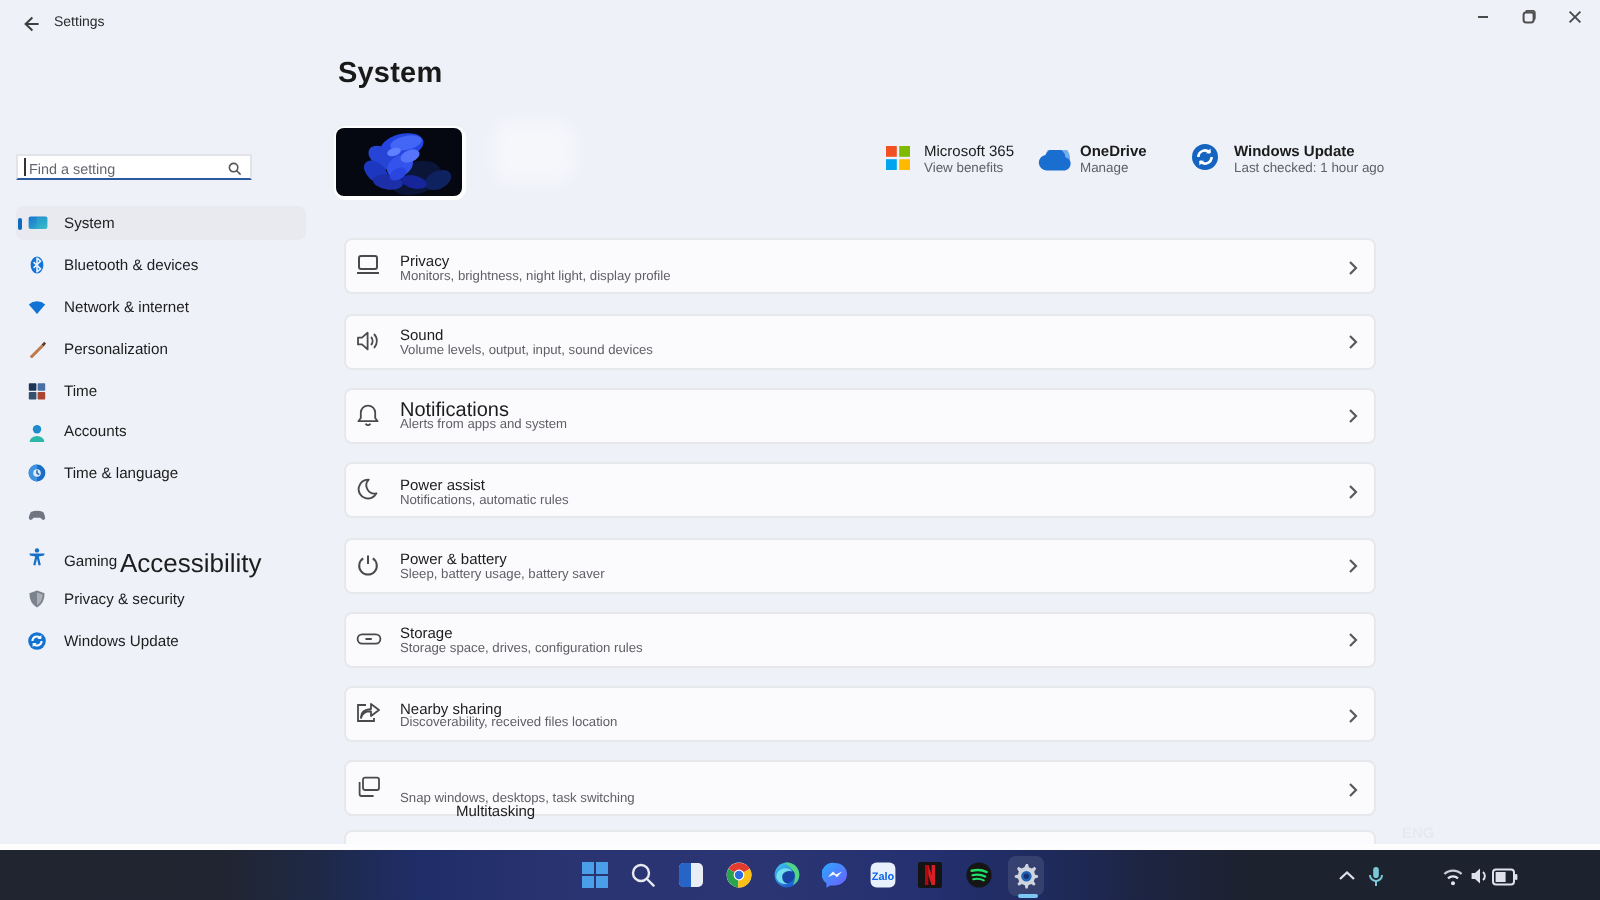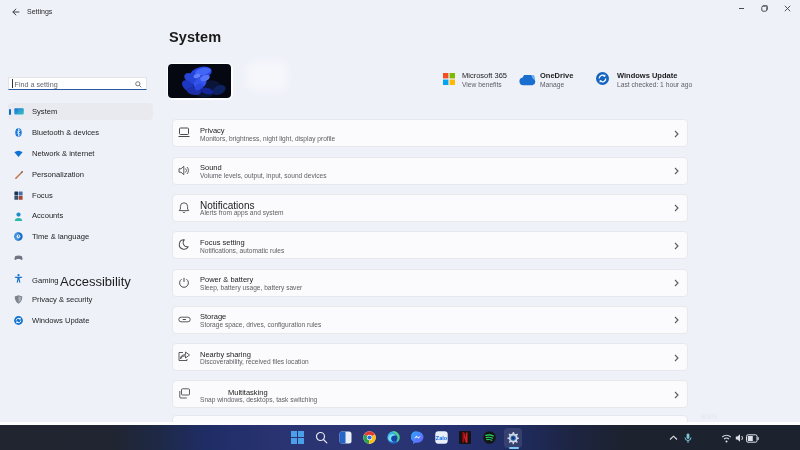--- a/index.html
+++ b/index.html
@@ -20,21 +20,21 @@
 
 <div class="abs" style="left:738.5px;top:8px;width:5px;height:1.1px;background:#4a4a4a;"></div>
 <svg class="abs" style="left:761px;top:5px" width="7" height="7" viewBox="0 0 7 7">
   <rect x="0.8" y="1.2" width="5" height="5" rx="1.2" fill="none" stroke="#4f4f4f" stroke-width="1"></rect>
   <path d="M2 1 Q2 0.4 2.8 0.4 L5.4 0.4 Q6.4 0.4 6.4 1.4 L6.4 4 Q6.4 4.8 5.8 4.9" fill="none" stroke="#4f4f4f" stroke-width="0.9"></path>
 </svg>
 <svg class="abs" style="left:784px;top:5px" width="7" height="7" viewBox="0 0 7 7">
   <path d="M0.8 0.8 L6.2 6.2 M6.2 0.8 L0.8 6.2" stroke="#4a4a4a" stroke-width="0.95"></path>
 </svg>
 
-<div class="abs" style="left:8px;top:76.5px;width:139px;height:13px;background:#ffffff;border:1px solid #e4e4e8;border-bottom:1.5px solid #2b5b9e;padding-left:38px;">
+<div class="abs" style="left:8px;top:76.5px;width:118px;height:13px;background:#ffffff;border:1px solid #e4e4e8;border-bottom:1.5px solid #2b5b9e;padding-left:38px;">
   <div class="abs" style="left:3px;top:1.5px;width:0.8px;height:8.5px;background:#333;"></div>
   <div class="abs" style="left:5.5px;top:2px;font-size:7.2px;color:#62666f;">Find a setting</div>
   <svg class="abs" style="right:4.5px;top:3px" width="7" height="7" viewBox="0 0 8 8">
     <circle cx="3.2" cy="3.2" r="2.4" fill="none" stroke="#555" stroke-width="0.9"></circle>
     <path d="M5 5 L7.2 7.2" stroke="#555" stroke-width="0.9"></path>
   </svg>
 </div>
 
 <div id="nav">
     <div class="abs" style="left:8px;top:103.3px;width:145px;height:17px;background:#e9eaf0;border-radius:4px;"></div>
@@ -74,21 +74,21 @@
     </div>
     <div class="abs" style="left:32px;top:169.65px;font-size:7.6px;color:#1d1d1d;">Personalization</div>
     <div class="abs" style="left:14px;top:190.7px;width:9px;height:9px;">
       <svg width="9" height="9" viewBox="0 0 9 9">
         <rect x="0.4" y="0.6" width="3.8" height="3.8" rx="0.4" fill="#1d3557"></rect>
         <rect x="4.8" y="0.6" width="3.8" height="3.8" rx="0.4" fill="#4a6fa5"></rect>
         <rect x="0.4" y="5" width="3.8" height="3.8" rx="0.4" fill="#35506e"></rect>
         <rect x="4.8" y="5" width="3.8" height="3.8" rx="0.4" fill="#a84632"></rect>
       </svg>
     </div>
-    <div class="abs" style="left:32px;top:190.5px;font-size:7.6px;color:#1d1d1d;">Focus</div>
+    <div class="abs" style="left:32px;top:190.5px;font-size:7.6px;color:#1d1d1d;">Time</div>
     <div class="abs" style="left:14px;top:211.55px;width:9px;height:9px;">
       <svg width="9" height="9" viewBox="0 0 9 9">
         <circle cx="4.5" cy="2.6" r="2.1" fill="#1c8ccc"></circle>
         <path d="M0.8 9 a3.7 3 0 0 1 7.4 0 z" fill="#2bb8a8"></path>
       </svg>
     </div>
     <div class="abs" style="left:32px;top:211.35000000000002px;font-size:7.6px;color:#1d1d1d;">Accounts</div>
     <div class="abs" style="left:14px;top:232.4px;width:9px;height:9px;">
       <svg width="9" height="9" viewBox="0 0 9 9">
         <circle cx="4.5" cy="4.5" r="4.2" fill="#1a6ec8"></circle>
@@ -217,21 +217,21 @@
       <path d="M1 1 L4 4 L1 7" fill="none" stroke="#5a5a5a" stroke-width="1.1"></path>
     </svg>
     <div class="abs" style="left:172px;top:231.2px;width:516px;height:28px;background:#fbfbfd;border:1px solid #e7e8ec;border-radius:4px;"></div>
     <div class="abs" style="left:178px;top:239.2px;">
       <svg width="12" height="11" viewBox="0 0 12 11">
         <g transform="rotate(14 6 5.5)">
           <path d="M5.2 0.9 A4.7 4.7 0 1 0 10.6 6.6 A4.1 4.1 0 0 1 5.2 0.9 Z" fill="none" stroke="#4a4a4a" stroke-width="0.95" stroke-linejoin="round"></path>
         </g>
       </svg>
     </div>
-    <div class="abs title" style="left:200px;top:237.7px;font-size:7.5px;font-weight:400;color:#1c1c1c;">Focus setting</div>
+    <div class="abs title" style="left:200px;top:237.7px;font-size:7.5px;font-weight:400;color:#1c1c1c;">Power assist</div>
     <div class="abs sub" style="left:200px;top:246.5px;font-size:6.6px;">Notifications, automatic rules</div>
     <svg class="abs" style="left:674px;top:241.7px" width="5" height="8" viewBox="0 0 5 8">
       <path d="M1 1 L4 4 L1 7" fill="none" stroke="#5a5a5a" stroke-width="1.1"></path>
     </svg>
     <div class="abs" style="left:172px;top:268.5px;width:516px;height:28px;background:#fbfbfd;border:1px solid #e7e8ec;border-radius:4px;"></div>
     <div class="abs" style="left:178px;top:276.5px;">
       <svg width="12" height="11" viewBox="0 0 12 11">
         <path d="M6 0.8 L6 5" stroke="#4a4a4a" stroke-width="1"></path>
         <path d="M3.6 2.2 a4.4 4.4 0 1 0 4.8 0" fill="none" stroke="#4a4a4a" stroke-width="1"></path>
       </svg>
@@ -265,21 +265,21 @@
     <svg class="abs" style="left:674px;top:353.59999999999997px" width="5" height="8" viewBox="0 0 5 8">
       <path d="M1 1 L4 4 L1 7" fill="none" stroke="#5a5a5a" stroke-width="1.1"></path>
     </svg>
     <div class="abs" style="left:172px;top:380.4px;width:516px;height:28px;background:#fbfbfd;border:1px solid #e7e8ec;border-radius:4px;"></div>
     <div class="abs" style="left:178px;top:388.4px;">
       <svg width="12" height="11" viewBox="0 0 12 11">
         <rect x="3.5" y="0.8" width="8" height="6.2" rx="1" fill="none" stroke="#4a4a4a" stroke-width="0.9"></rect>
         <path d="M1.8 3 L1.8 9 Q1.8 10 2.8 10 L8.8 10" fill="none" stroke="#4a4a4a" stroke-width="0.9"></path>
       </svg>
     </div>
-    <div class="abs title" style="left:200px;top:388px;font-size:7.5px;font-weight:400;color:#1c1c1c;padding-left:28px;">Multitasking</div>
+    <div class="abs title" style="left:200px;top:401px;font-size:7.5px;font-weight:400;color:#1c1c1c;padding-left:28px;">Multitasking</div>
     <div class="abs sub" style="left:200px;top:395.7px;font-size:6.6px;">Snap windows, desktops, task switching</div>
     <svg class="abs" style="left:674px;top:390.9px" width="5" height="8" viewBox="0 0 5 8">
       <path d="M1 1 L4 4 L1 7" fill="none" stroke="#5a5a5a" stroke-width="1.1"></path>
     </svg>
   </div>
 
 <div class="abs" style="left:172px;top:414.5px;width:516px;height:10px;background:#fbfbfd;border:1px solid #e7e8ec;border-radius:4px 4px 0 0;"></div>
 <div class="abs" style="left:0;top:421.5px;width:800px;height:3.5px;background:#fdfdfe;"></div>
 
 <div class="abs" style="left:0;top:425px;width:800px;height:25px;background:linear-gradient(90deg,#212530 0%,#212531 14%,#1e2947 20%,#1f2d67 26%,#2a3472 36%,#2b3573 48%,#243070 58%,#1f2b5e 65%,#1d2440 72%,#1d222f 78%,#1d222f 100%);"></div>

